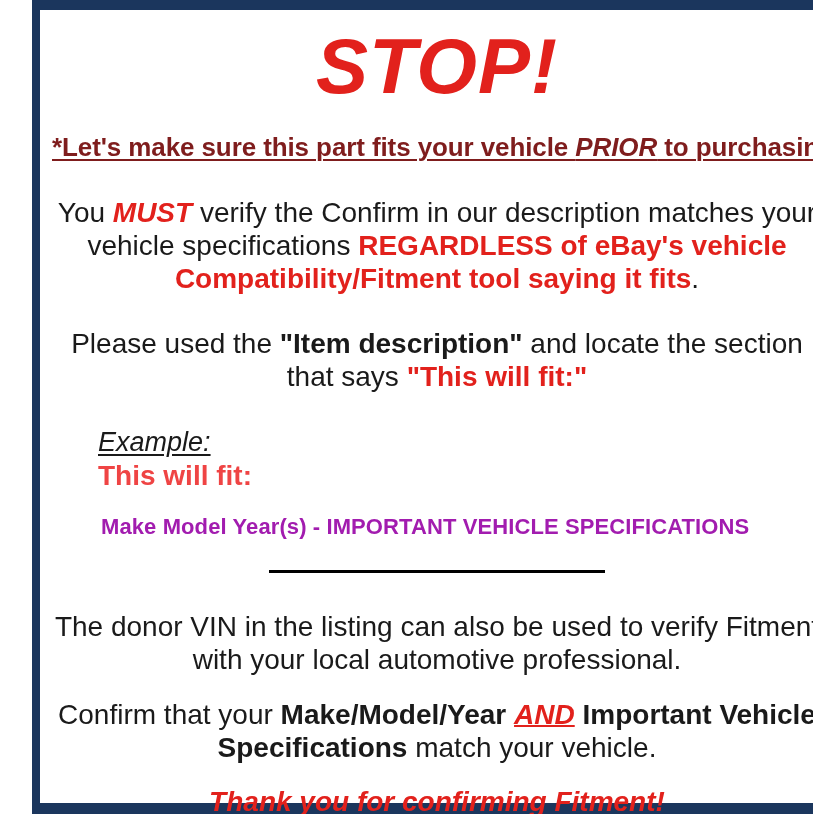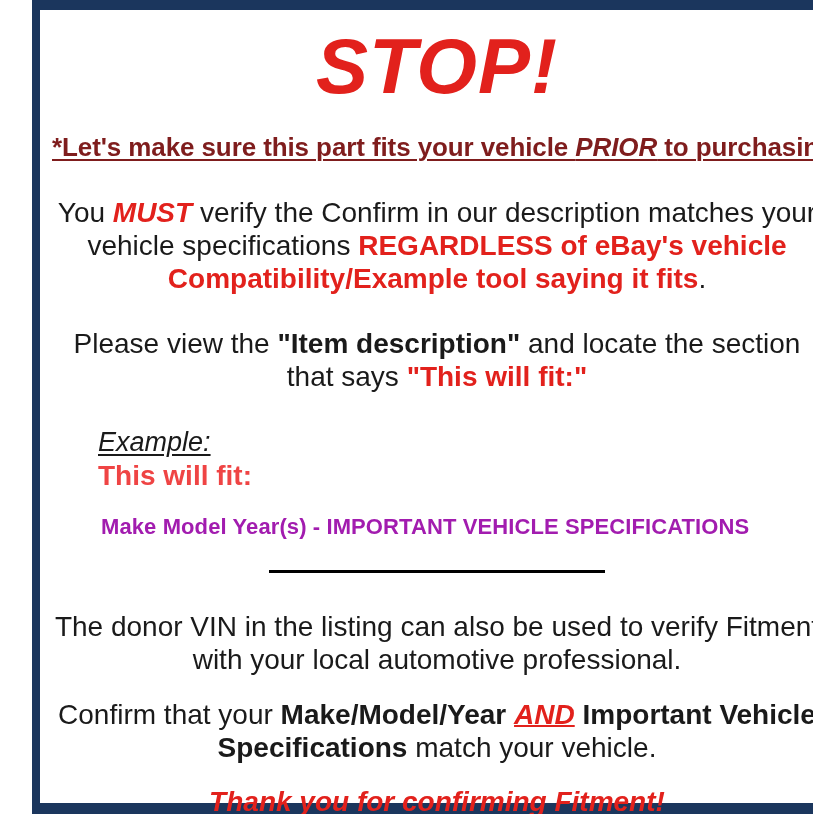--- a/index.html
+++ b/index.html
@@ -149,23 +149,23 @@
 </head>
 <body>
 
 <div id="notice-card">
   <div id="notice-body">
 
     <h1 id="stop-heading">STOP!</h1>
 
     <p id="tagline"><span class="inner"><span>*Let's make sure this part fits your vehicle </span><span class="i">PRIOR</span><span> to purchasing*</span></span></p>
 
-    <p id="para-must" class="para"><span>You </span><span class="red b i hl">MUST</span><span> verify the Confirm in our description matches your vehicle specifications </span><span class="red b hl">REGARDLESS of eBay's vehicle Compatibility/Example tool saying it fits</span><span>.</span></p>
+    <p id="para-must" class="para"><span>You </span><span class="red b i hl">MUST</span><span> verify the Confirm in our description matches your vehicle specifications </span><span class="red b hl">REGARDLESS of eBay's vehicle Compatibility/Fitment tool saying it fits</span><span>.</span></p>
 
-    <p id="para-itemdesc" class="para"><span>Please view the </span><span class="b">"Item description"</span><span> and locate the section that says </span><span class="red b">"This will fit:"</span></p>
+    <p id="para-itemdesc" class="para"><span>Please used the </span><span class="b">"Item description"</span><span> and locate the section that says </span><span class="red b">"This will fit:"</span></p>
 
     <div id="example-block">
       <div>
         <span id="example-label">Example:</span>
       </div>
       <p id="example-fitline">This will fit:</p>
       <p id="example-spec">Make Model Year(s) - IMPORTANT VEHICLE SPECIFICATIONS</p>
     </div>
 
     <div id="divider-row">

